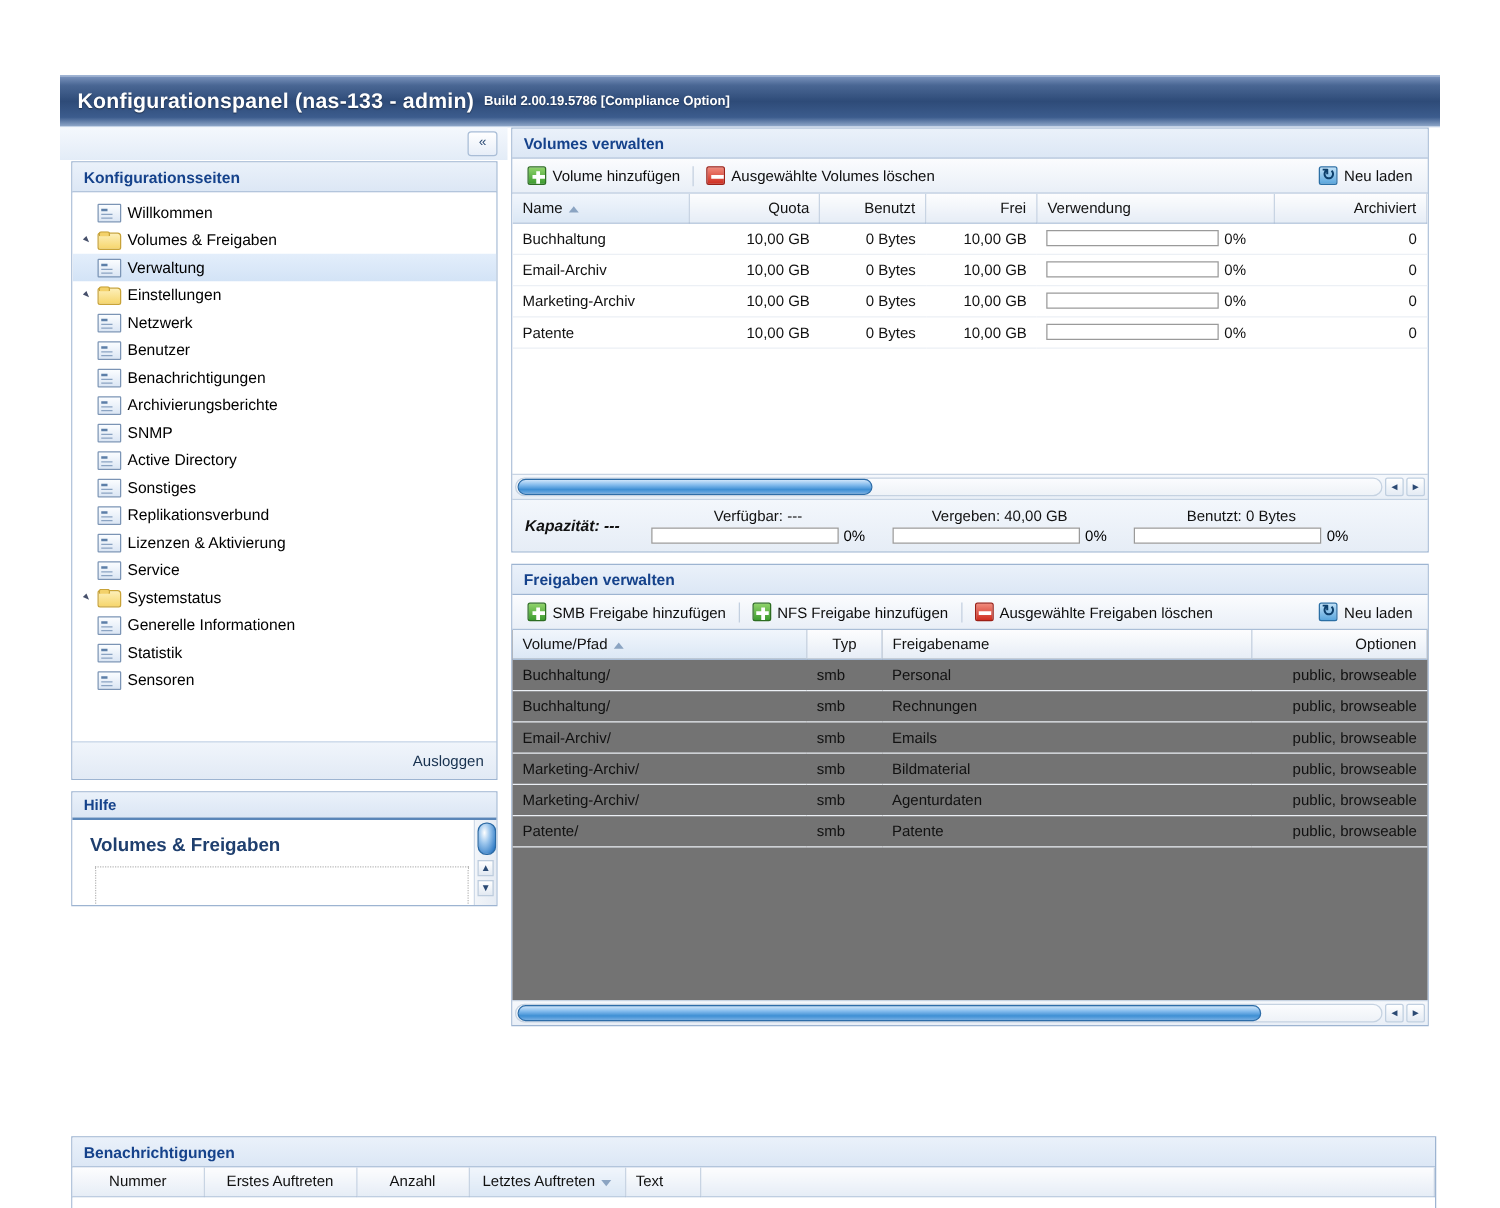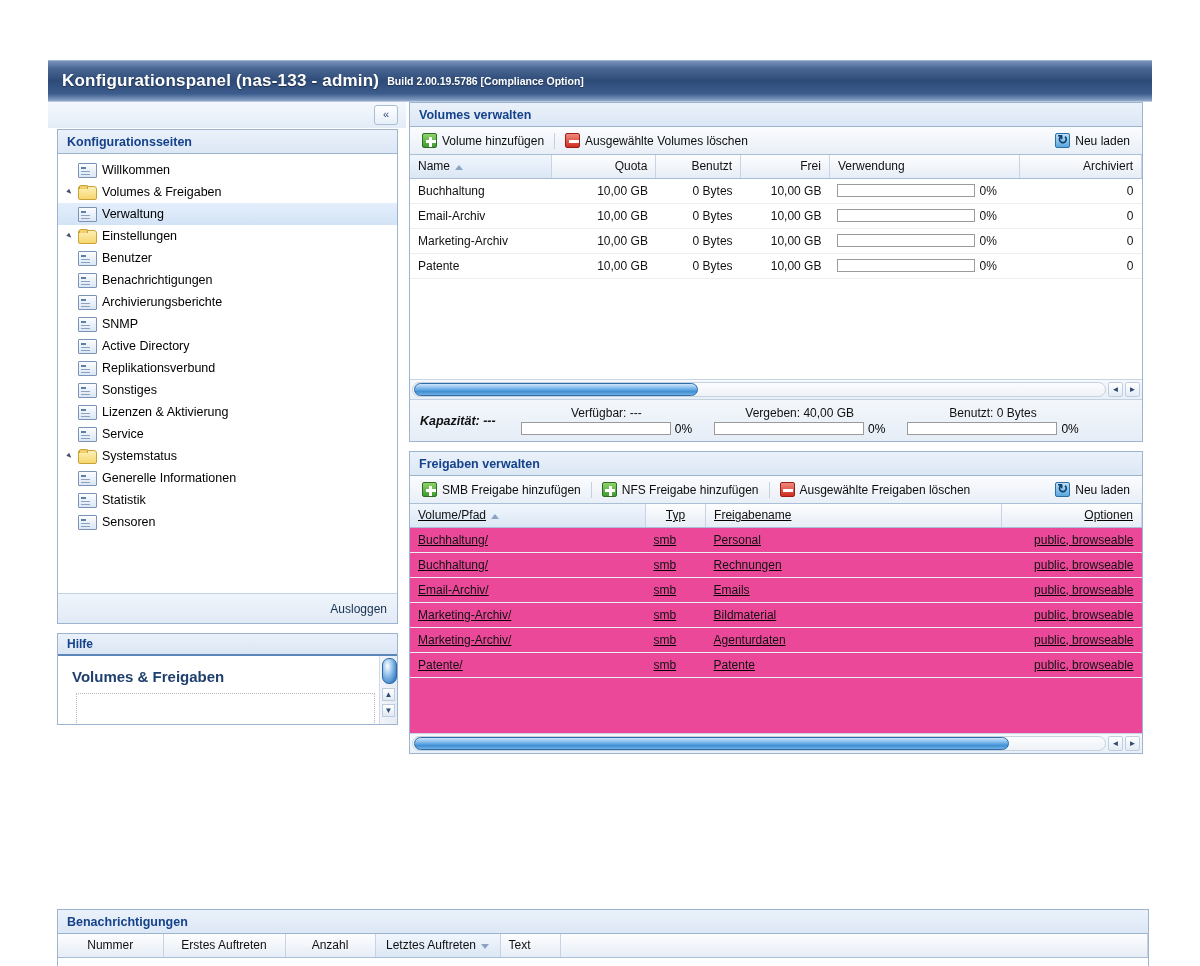--- a/index.html
+++ b/index.html
@@ -317,20 +317,25 @@
               <span>Verwaltung</span>
             </div>
             <div class="tree-item lvl1">
               <span class="tw expanded"></span>
               <span class="ico ico-folder"></span>
               <span>Einstellungen</span>
             </div>
             <div class="tree-item lvl2">
               <span class="tw"></span>
               <span class="ico ico-page"></span>
+              <span>Netzwerk</span>
+            </div>
+            <div class="tree-item lvl2">
+              <span class="tw"></span>
+              <span class="ico ico-page"></span>
               <span>Benutzer</span>
             </div>
             <div class="tree-item lvl2">
               <span class="tw"></span>
               <span class="ico ico-page"></span>
               <span>Benachrichtigungen</span>
             </div>
             <div class="tree-item lvl2">
               <span class="tw"></span>
               <span class="ico ico-page"></span>
@@ -342,26 +347,26 @@
               <span>SNMP</span>
             </div>
             <div class="tree-item lvl2">
               <span class="tw"></span>
               <span class="ico ico-page"></span>
               <span>Active Directory</span>
             </div>
             <div class="tree-item lvl2">
               <span class="tw"></span>
               <span class="ico ico-page"></span>
+              <span>Sonstiges</span>
+            </div>
+            <div class="tree-item lvl2">
+              <span class="tw"></span>
+              <span class="ico ico-page"></span>
               <span>Replikationsverbund</span>
-            </div>
-            <div class="tree-item lvl2">
-              <span class="tw"></span>
-              <span class="ico ico-page"></span>
-              <span>Sonstiges</span>
             </div>
             <div class="tree-item lvl2">
               <span class="tw"></span>
               <span class="ico ico-page"></span>
               <span>Lizenzen &amp; Aktivierung</span>
             </div>
             <div class="tree-item lvl2">
               <span class="tw"></span>
               <span class="ico ico-page"></span>
               <span>Service</span>
@@ -521,21 +526,21 @@
                   <span class="cap-bar">
                     <span style="display: block; height: 100%; background: rgb(125, 180, 230); width: 0%;"></span>
                   </span>
                   <span class="cap-pct">0%</span>
                 </div>
               </div>
             </div>
         </div>
       </div>
 
-      <div class="panel grid-panel" style="height:303px;margin-top:9px;margin-right:9px;">
+      <div class="panel grid-panel" style="height:370px;margin-top:9px;margin-right:9px;">
         <div class="panel-head">Freigaben verwalten</div>
 
         <div class="toolbar">
           <div class="tb-btn">
             <span class="ic ic-plus"></span>
             <span>SMB Freigabe hinzufügen</span>
           </div>
           <div class="tb-sep"></div>
           <div class="tb-btn">
             <span class="ic ic-plus"></span>
@@ -546,21 +551,21 @@
             <span class="ic ic-minus"></span>
             <span>Ausgewählte Freigaben löschen</span>
           </div>
           <div class="tb-spacer"></div>
           <div class="tb-btn">
             <span class="ic ic-reload"></span>
             <span>Neu laden</span>
           </div>
         </div>
 
-        <div style="flex:1;overflow:hidden;background:#ec4899;text-decoration:underline;">
+        <div style="flex:1;overflow:hidden;background:#737373;">
           <table class="grid">
             <colgroup>
               <col style="width:235px">
                 <col style="width:60px">
                 <col style="width:295px">
                 <col style="width:140px">
             </colgroup>
             <thead>
                 <tr id="sh-head">
                   <th class="ta-l sorted"><span>Volume/Pfad</span><span class="sortarrow"></span></th>

